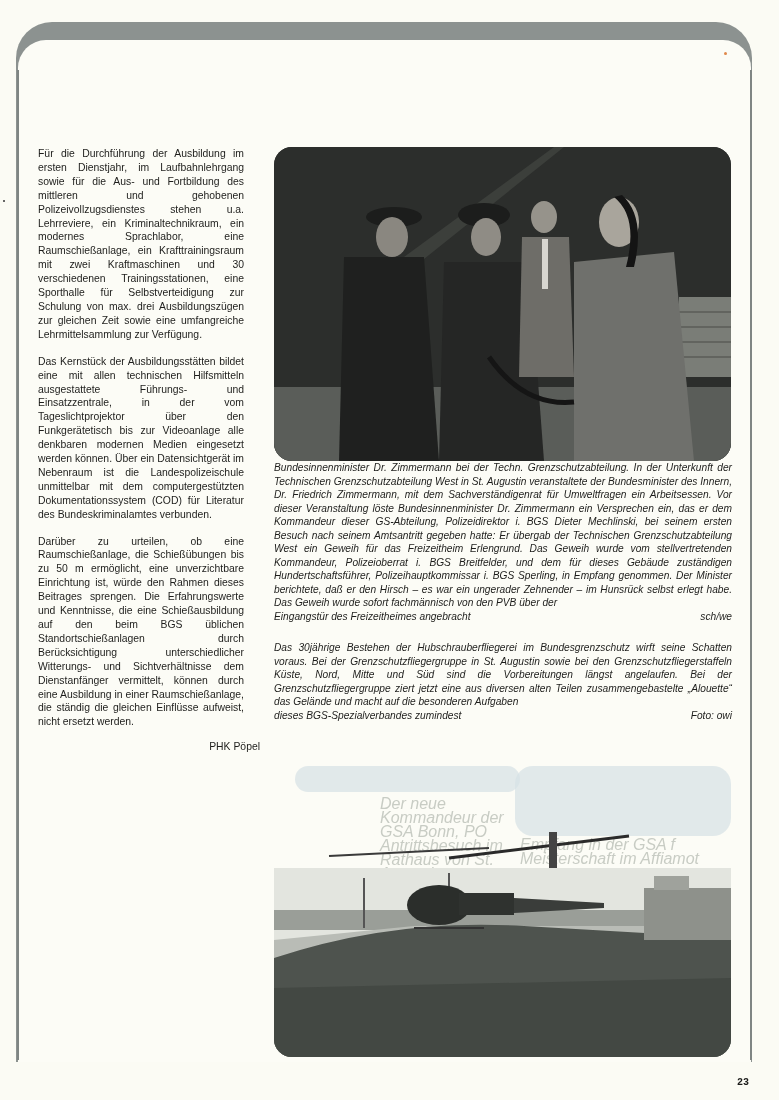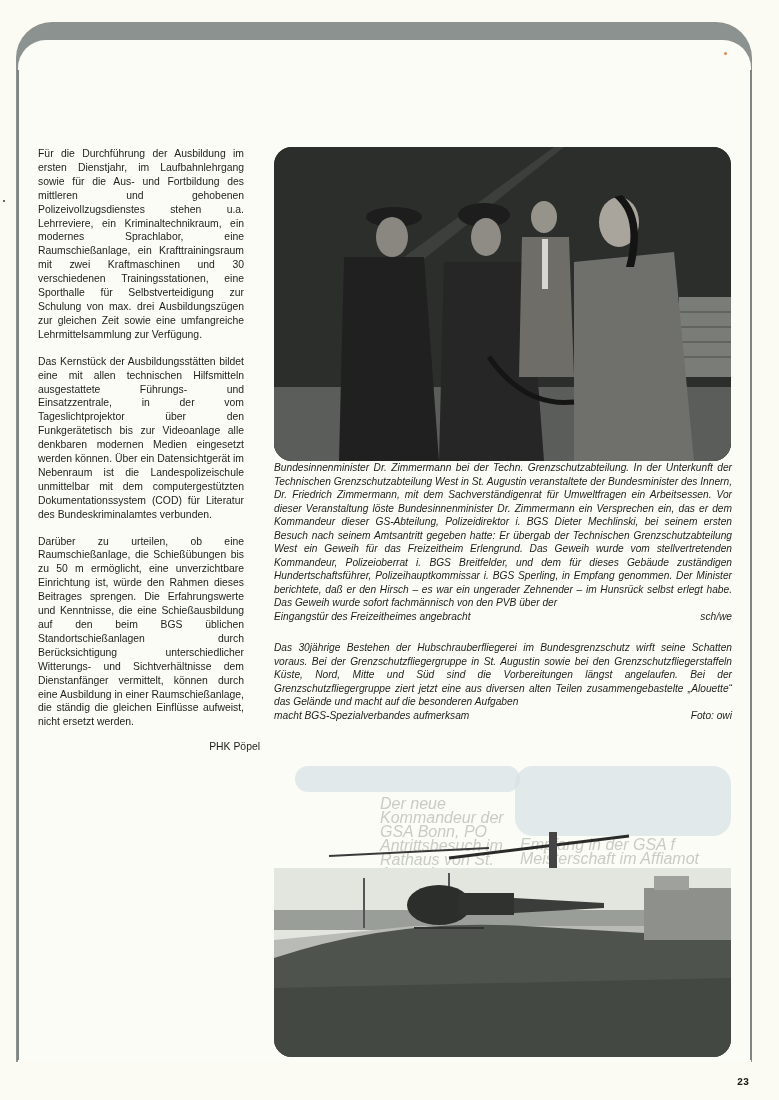--- a/index.html
+++ b/index.html
@@ -106,21 +106,21 @@
   <span>Bundesinnenminister Dr. Zimmermann bei der Techn. Grenzschutzabteilung. In der Unterkunft der Technischen Grenzschutzabteilung West in St. Augustin veranstaltete der Bundesminister des Innern, Dr. Friedrich Zimmermann, mit dem Sachverständigenrat für Umweltfragen ein Arbeitsessen. Vor dieser Veranstaltung löste Bundesinnenminister Dr. Zimmermann ein Versprechen ein, das er dem Kommandeur dieser GS-Abteilung, Polizeidirektor i. BGS Dieter Mechlinski, bei seinem ersten Besuch nach seinem Amtsantritt gegeben hatte: Er übergab der Technischen Grenzschutzabteilung West ein Geweih für das Freizeitheim Erlengrund. Das Geweih wurde vom stellvertretenden Kommandeur, Polizeioberrat i. BGS Breitfelder, und dem für dieses Gebäude zuständigen Hundertschaftsführer, Polizeihauptkommissar i. BGS Sperling, in Empfang genommen. Der Minister berichtete, daß er den Hirsch – es war ein ungerader Zehnender – im Hunsrück selbst erlegt habe. Das Geweih wurde sofort fachmännisch von den PVB über der</span>
   <div class="last-line">
     <span>Eingangstür des Freizeitheimes angebracht</span>
     <span>sch/we</span>
   </div>
 </div>
 
 <div class="caption caption2">
   <span>Das 30jährige Bestehen der Hubschrauberfliegerei im Bundesgrenzschutz wirft seine Schatten voraus. Bei der Grenzschutzfliegergruppe in St. Augustin sowie bei den Grenzschutzfliegerstaffeln Küste, Nord, Mitte und Süd sind die Vorbereitungen längst angelaufen. Bei der Grenzschutzfliegergruppe ziert jetzt eine aus diversen alten Teilen zusammengebastelte „Alouette“ das Gelände und macht auf die besonderen Aufgaben</span>
   <div class="last-line">
-    <span>macht BGS-Spezialverbandes aufmerksam</span>
+    <span>dieses BGS-Spezialverbandes zumindest</span>
     <span>Foto: owi</span>
   </div>
 </div>
 
 <div class="bleed-block" style="left:295px;top:766px;width:225px;height:26px;"></div>
 <div class="bleed-block" style="left:515px;top:766px;width:216px;height:70px;"></div>
 <div class="bleed" style="left:380px;top:797px;width:135px;">
   <div>Der neue Kommandeur der GSA Bonn, PO</div>
   <div>Antrittsbesuch im Rathaus von St. Augusti</div>
   <div>und Stadtdirektor Dr. Walter Questen e</div>

